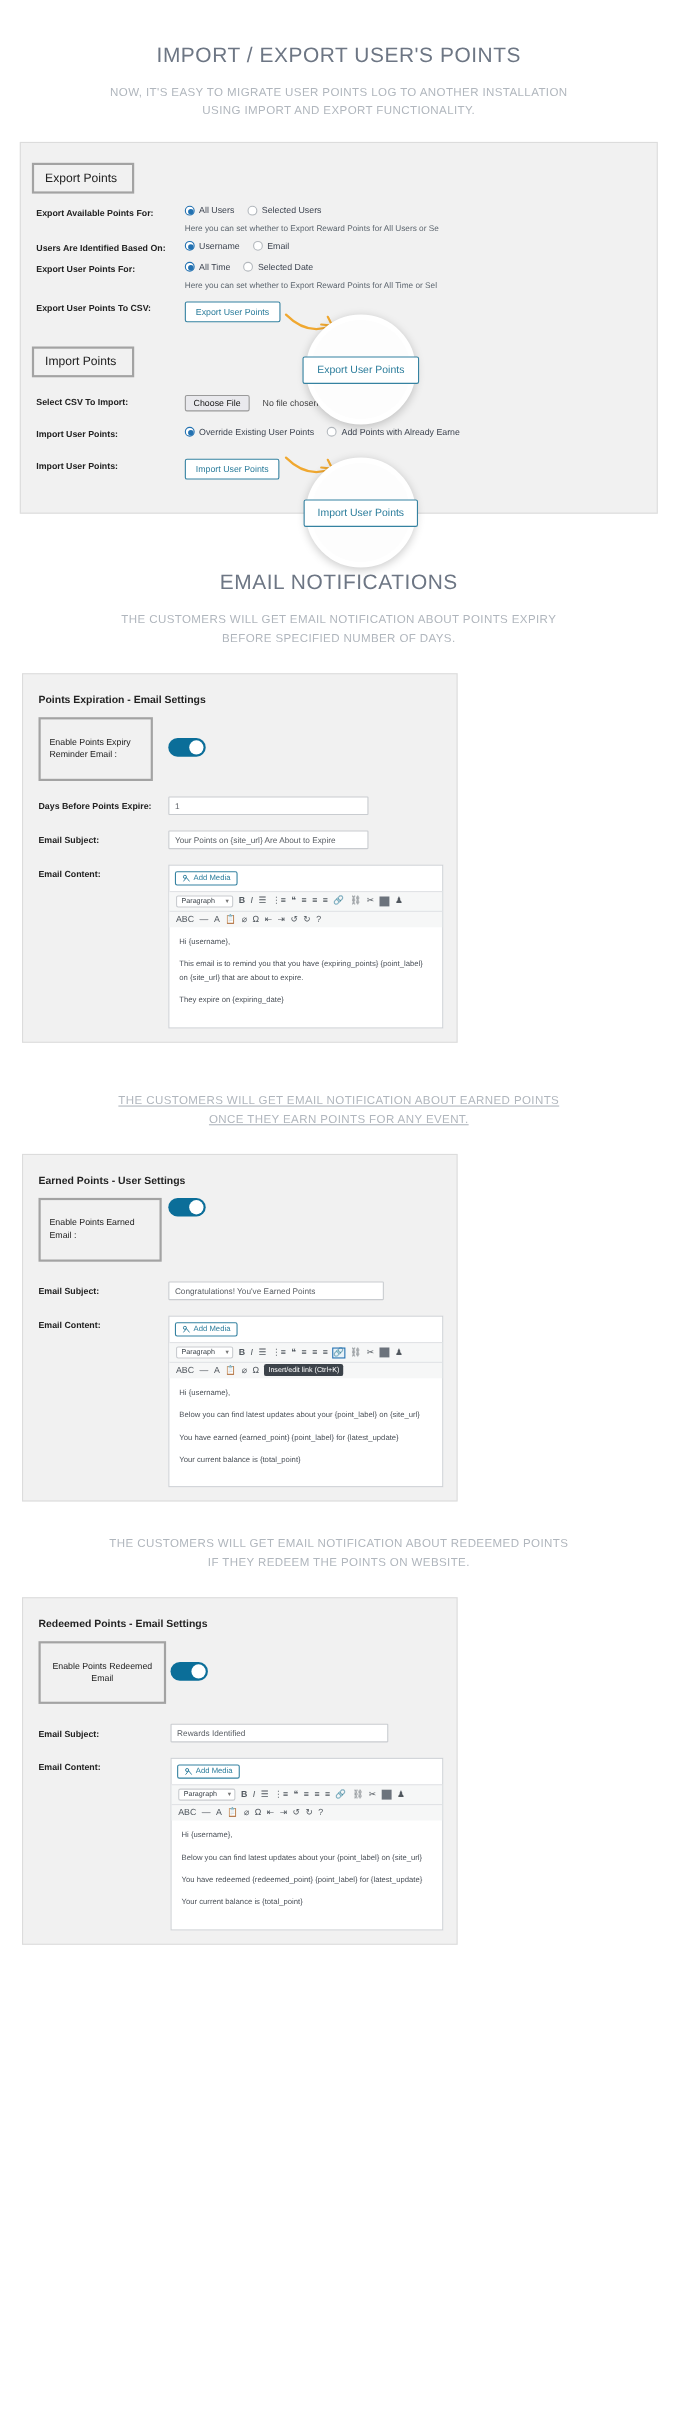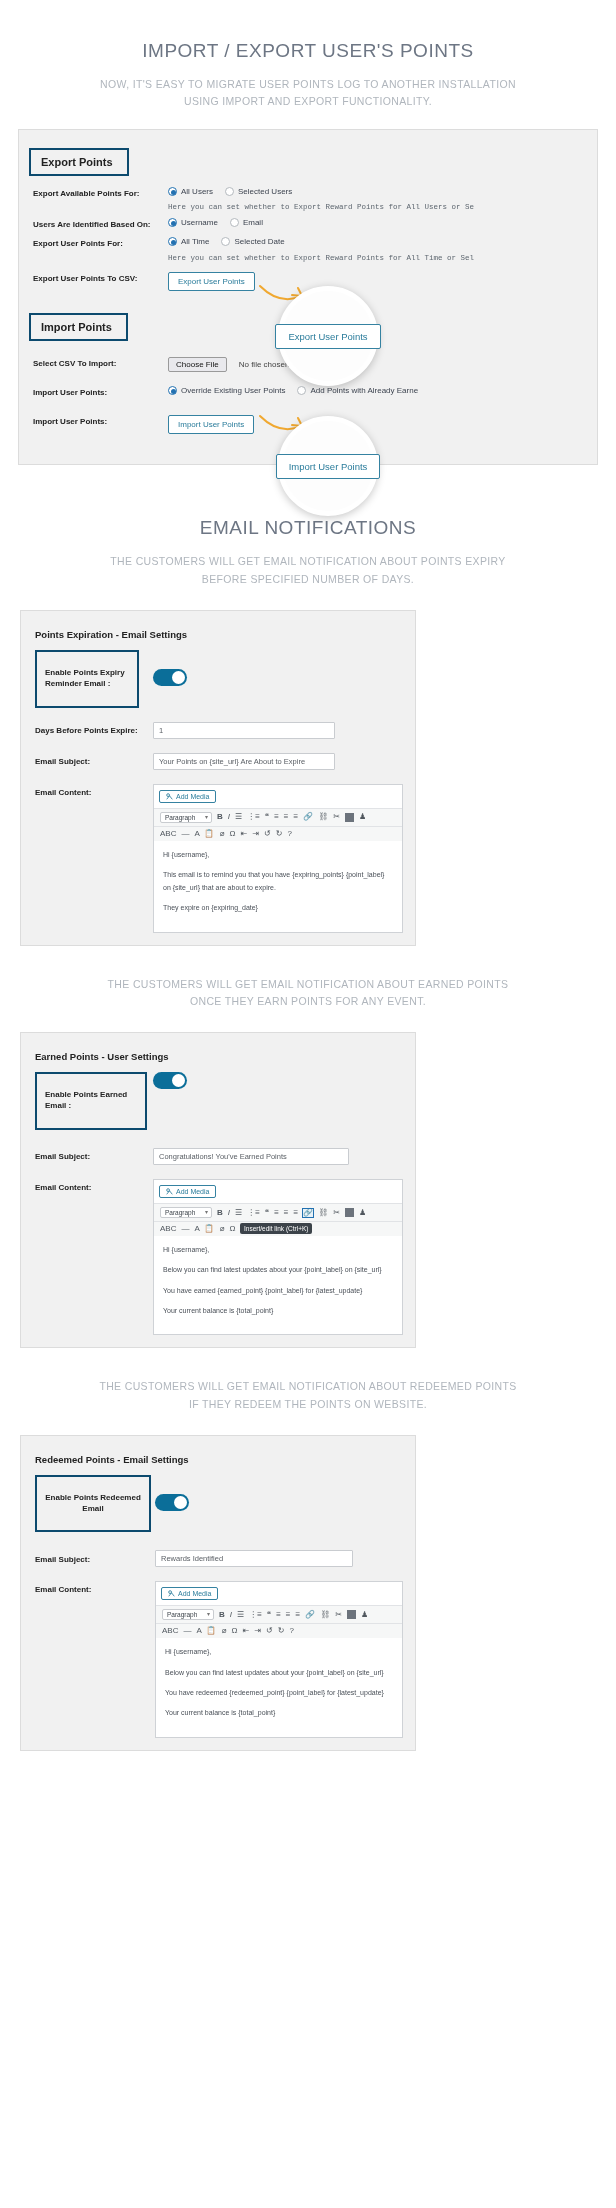--- a/index.html
+++ b/index.html
@@ -43,25 +43,25 @@
     border:1px solid #dcdcdc;
     position:relative;
   }
   .panel.wide { width:580px; margin-left:18px; }
   .panel.mid  { width:396px; margin-left:20px; }
 
   .panel-inner { padding:10px 0 14px 0; }
 
   .legend-box {
     display:inline-block;
-    border:2px solid #0c4a6e;
+    border:2px solid #a3a3a3;
     padding:6px 14px 6px 10px;
     margin:8px 0 4px 10px;
     font-size:11px;
-    font-weight:bold;
+    font-weight:normal;
     color:#222;
     background:transparent;
   }
   .legend-box.small { font-size:8px; line-height:1.35; padding:16px 8px; max-width:110px;}
   .panel-head {
     font-size:9.5px;
     font-weight:bold;
     color:#222;
     padding:8px 0 4px 14px;
   }
@@ -76,21 +76,20 @@
     padding-top:2px;
     line-height:1.3;
   }
   .row .ctl { flex:1; font-size:8px; color:#4a5058; min-width:0; }
   .hint {
     font-size:7.5px;
     color:#5d666f;
     padding:4px 0 0 149px;
     white-space:nowrap;
     overflow:hidden;
-    font-family:Liberation Mono, monospace;
   }
 
   
   .radio-group { display:flex; align-items:center; gap:6px; flex-wrap:nowrap; white-space:nowrap; }
   .radio { display:inline-flex; align-items:center; gap:4px; margin-right:6px; font-size:8px; color:#3d4450;}
   .dot {
     width:9px;height:9px;border-radius:50%;
     border:1px solid #b4b9be; background:#fff; display:inline-block;
     position:relative; flex:0 0 9px;
   }
@@ -406,21 +405,21 @@
               <p>This email is to remind you that you have {expiring_points} {point_label} on {site_url} that are about to expire.</p>
               <p>They expire on {expiring_date}</p>
             </div>
           </div>
         </div>
       </div>
 
     </div>
   </div>
 
-  <div class="sec-sub" style="margin-top:30px;">THE CUSTOMERS WILL GET EMAIL NOTIFICATION ABOUT EARNED POINTS ONCE THEY EARN POINTS FOR ANY EVENT.</div>
+  <div class="sec-sub" style="margin-top:45px;text-decoration:underline;">THE CUSTOMERS WILL GET EMAIL NOTIFICATION ABOUT EARNED POINTS ONCE THEY EARN POINTS FOR ANY EVENT.</div>
 
   <div class="panel mid" style="margin-top:22px; position:relative;">
     <div class="panel-inner" style="padding-bottom:12px;">
       <div class="panel-head">Earned Points - User Settings</div>
 
       <div class="row" style="padding-top:6px; align-items:flex-start;">
         <div class="lbl" style="flex:0 0 112px; width:112px; padding:0;">
           <span class="legend-box small" style="margin:0; max-width:118px;">Enable Points Earned Email :</span>
         </div>
         <div class="ctl" style="padding-left:6px;">

